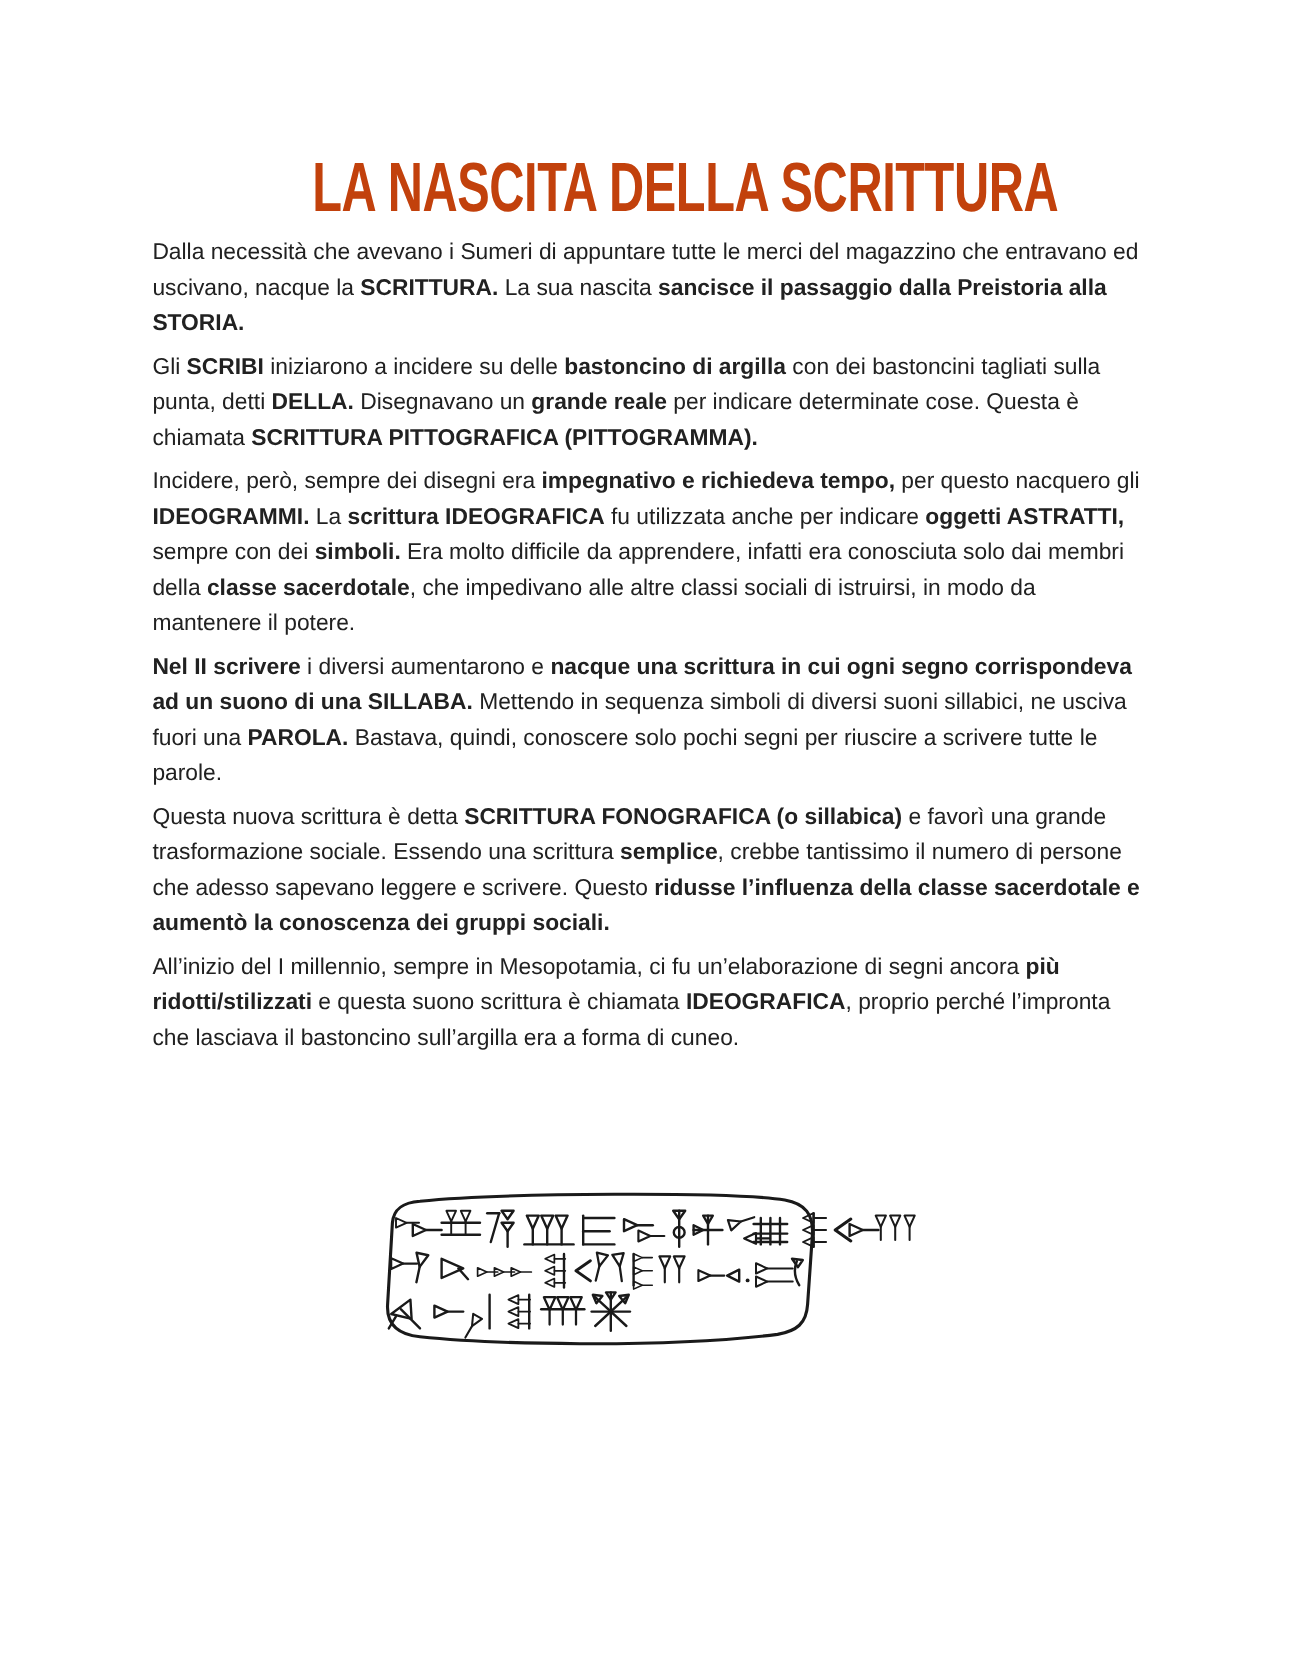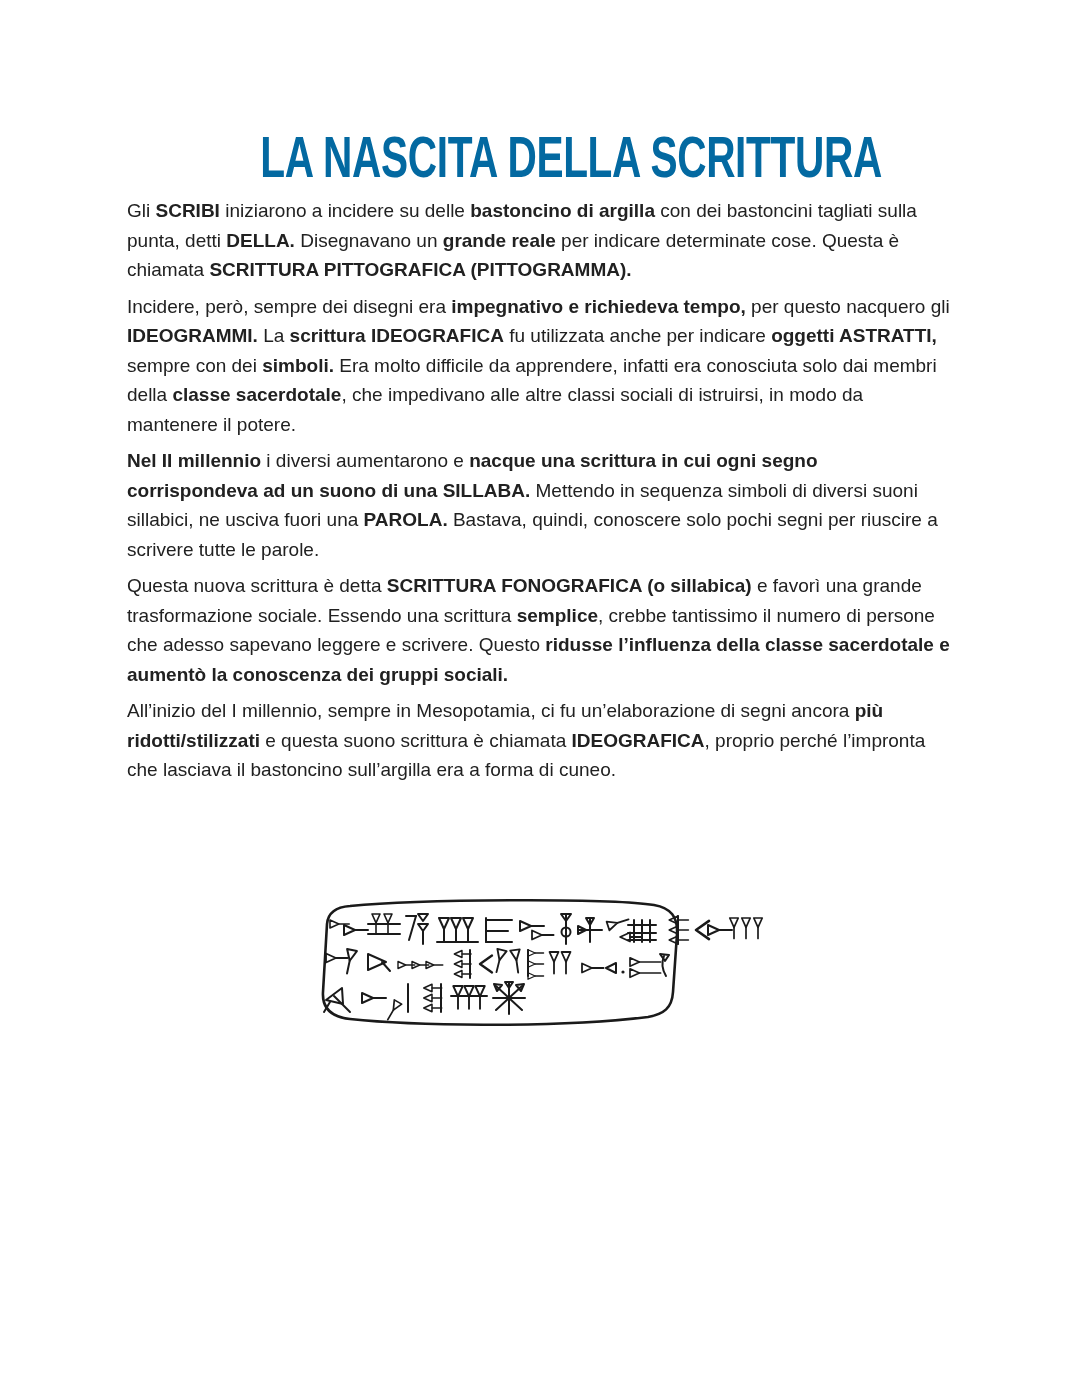--- a/index.html
+++ b/index.html
@@ -13,21 +13,21 @@
     box-sizing:border-box;
     width:1080px;height:1397px;
     padding:0 127px;
   }
   h1.title{
     margin:128px 0 10px;
     text-align:center;
     font-size:58px;
     font-weight:700;
     line-height:1;
-    color:#0369a1;
+    color:#c2410c;
     white-space:nowrap;
   }
   .title-inner{
     display:inline-block;
     transform:scaleX(0.70);
     transform-origin:50% 50%;
     letter-spacing:-0.5px;
   }
   .body-text p{
     margin:0 0 7px;
@@ -45,26 +45,27 @@
 </style>
 </head>
 <body>
 
 <div class="doc">
 
   <h1 class="title"><span class="title-inner">LA NASCITA DELLA SCRITTURA</span></h1>
 
   <div class="body-text">
 
+    <p><span>Dalla necessità che avevano i Sumeri di appuntare tutte le merci del magazzino che entravano ed uscivano, nacque la </span><strong>SCRITTURA.</strong><span> La sua nascita </span><strong>sancisce il passaggio dalla Preistoria alla STORIA.</strong></p>
 
     <p><span>Gli </span><strong>SCRIBI</strong><span> iniziarono a incidere su delle </span><strong>bastoncino di argilla</strong><span> con dei bastoncini tagliati sulla punta, detti </span><strong>DELLA.</strong><span> Disegnavano un </span><strong>grande reale</strong><span> per indicare determinate cose. Questa è chiamata </span><strong>SCRITTURA PITTOGRAFICA (PITTOGRAMMA).</strong></p>
 
     <p><span>Incidere, però, sempre dei disegni era </span><strong>impegnativo e richiedeva tempo,</strong><span> per questo nacquero gli </span><strong>IDEOGRAMMI.</strong><span> La </span><strong>scrittura IDEOGRAFICA</strong><span> fu utilizzata anche per indicare </span><strong>oggetti ASTRATTI,</strong><span> sempre con dei </span><strong>simboli.</strong><span> Era molto difficile da apprendere, infatti era conosciuta solo dai membri della </span><strong>classe sacerdotale</strong><span>, che impedivano alle altre classi sociali di istruirsi, in modo da mantenere il potere.</span></p>
 
-    <p><strong>Nel II millennio</strong><span> i diversi aumentarono e </span><strong>nacque una scrittura in cui ogni segno corrispondeva ad un suono di una SILLABA.</strong><span> Mettendo in sequenza simboli di diversi suoni sillabici, ne usciva fuori una </span><strong>PAROLA.</strong><span> Bastava, quindi, conoscere solo pochi segni per riuscire a scrivere tutte le parole.</span></p>
+    <p><strong>Nel II scrivere</strong><span> i diversi aumentarono e </span><strong>nacque una scrittura in cui ogni segno corrispondeva ad un suono di una SILLABA.</strong><span> Mettendo in sequenza simboli di diversi suoni sillabici, ne usciva fuori una </span><strong>PAROLA.</strong><span> Bastava, quindi, conoscere solo pochi segni per riuscire a scrivere tutte le parole.</span></p>
 
     <p><span>Questa nuova scrittura è detta </span><strong>SCRITTURA FONOGRAFICA (o sillabica)</strong><span> e favorì una grande trasformazione sociale. Essendo una scrittura </span><strong>semplice</strong><span>, crebbe tantissimo il numero di persone che adesso sapevano leggere e scrivere. Questo </span><strong>ridusse l’influenza della classe sacerdotale e aumentò la conoscenza dei gruppi sociali.</strong></p>
 
     <p><span>All’inizio del I millennio, sempre in Mesopotamia, ci fu un’elaborazione di segni ancora </span><strong>più ridotti/stilizzati</strong><span> e questa suono scrittura è chiamata </span><strong>IDEOGRAFICA</strong><span>, proprio perché l’impronta che lasciava il bastoncino sull’argilla era a forma di cuneo.</span></p>
 
   </div>
 
   <div class="figure">
     <svg width="460" height="140" viewBox="0 0 460 140" fill="none" stroke="#1a1a1a" stroke-width="2" stroke-linecap="round" stroke-linejoin="round">
       <defs>

